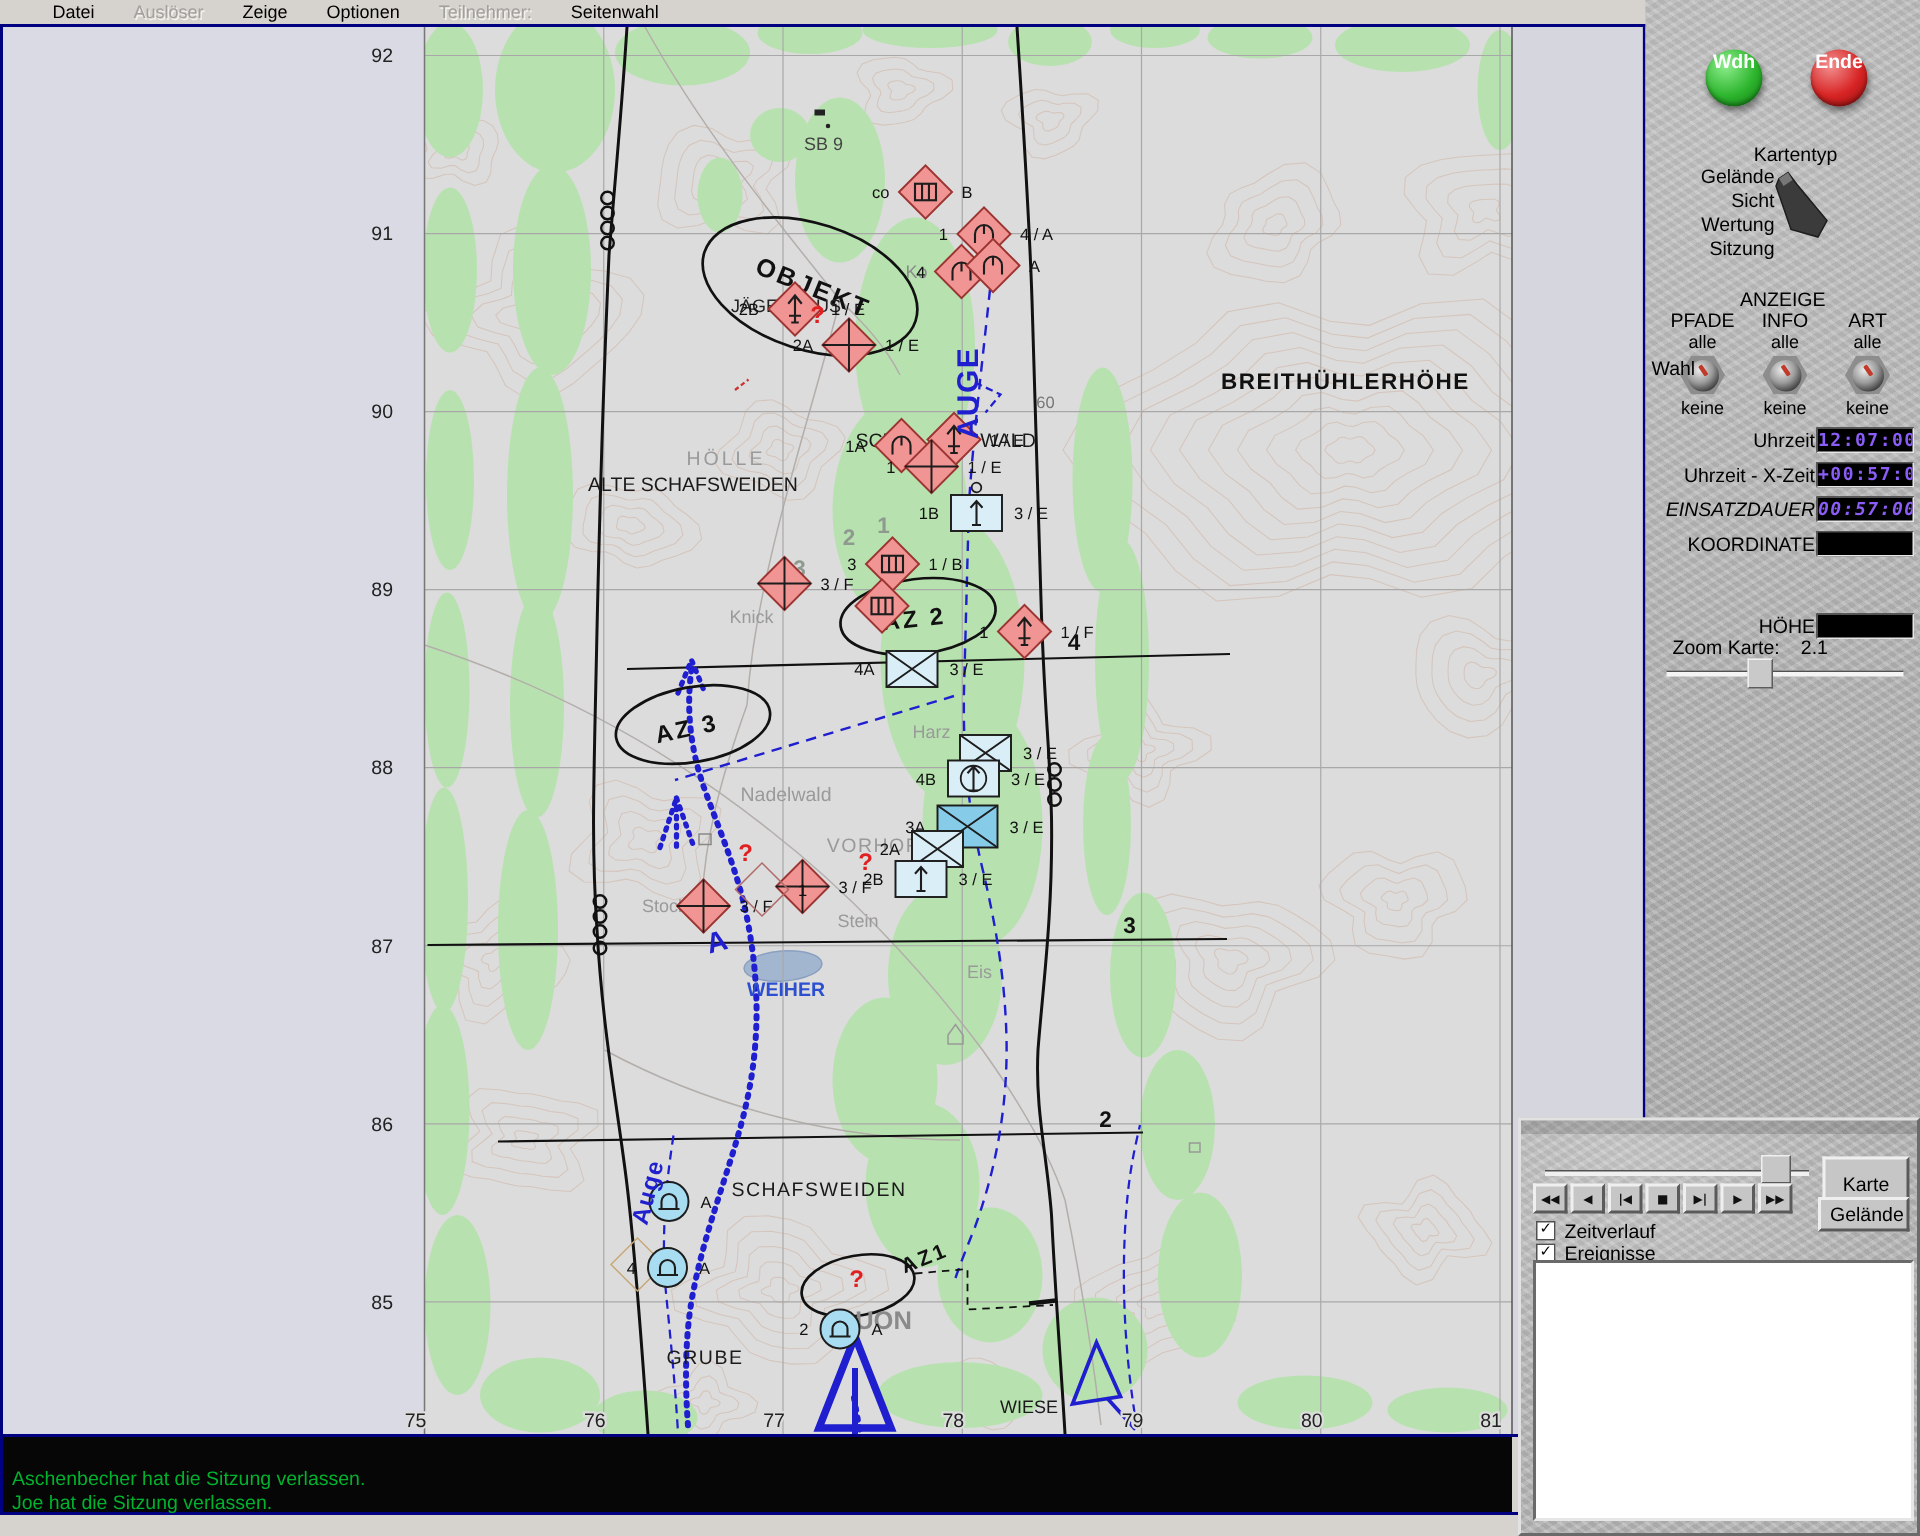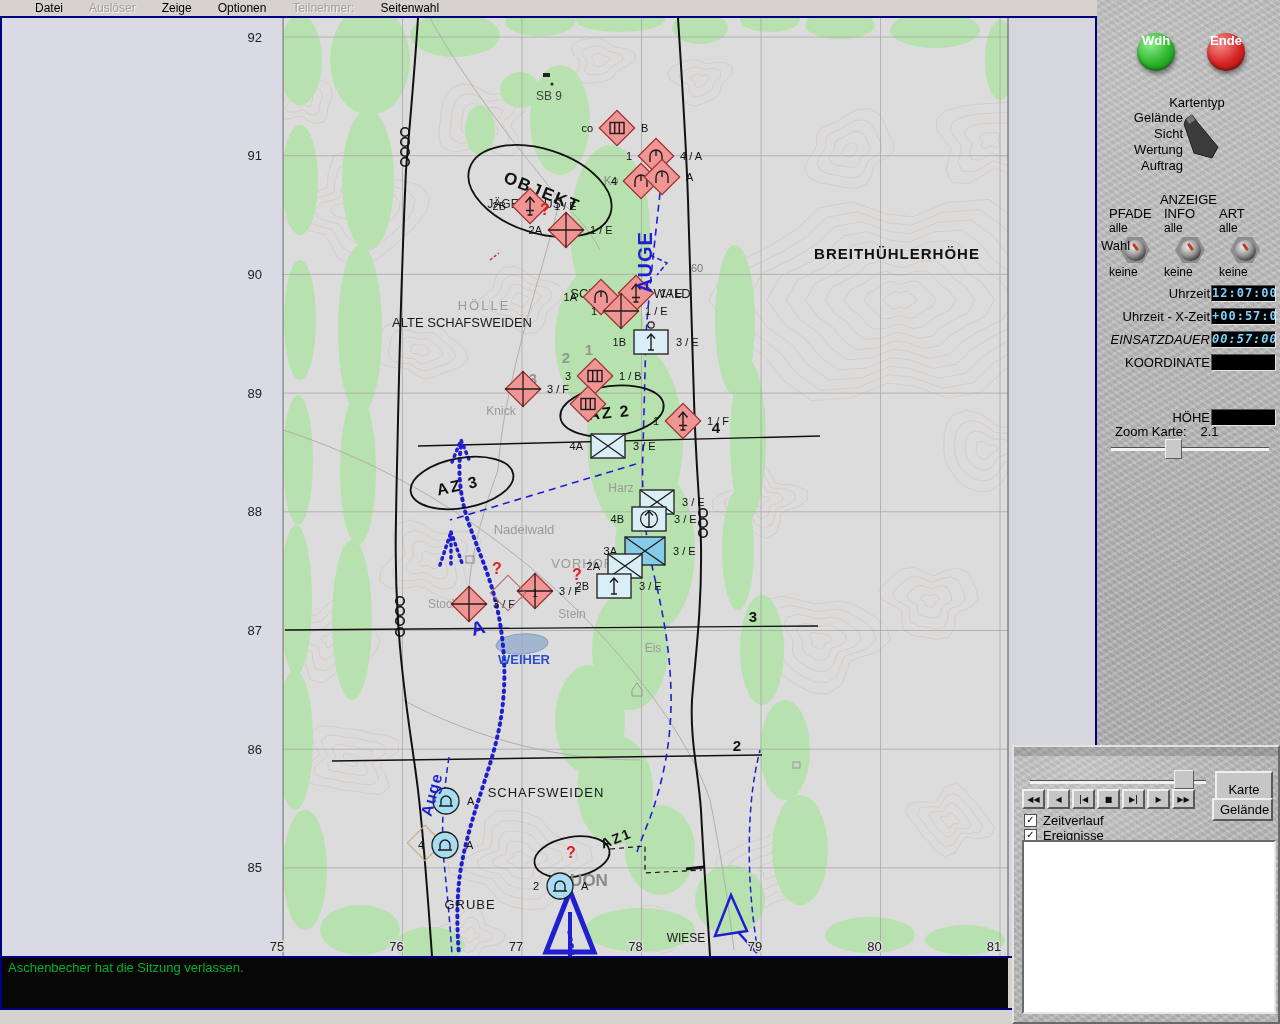--- a/index.html
+++ b/index.html
@@ -16,52 +16,52 @@
   #frame-left{left:0;top:16px;width:2px;height:996px}
   #frame-right{left:1095px;top:16px;width:2px;height:1008px}
   #frame-mapbot{left:0;top:956px;width:1097px;height:2px}
   #frame-msgbot{left:0;top:1008px;width:1012px;height:2px}
   #bottom-strip{position:absolute;left:0;top:1010px;width:1012px;height:14px;background:#d6d3ce}
   
   #map-viewport{position:absolute;left:2px;top:18px;width:1093px;height:938px;background:#d9dae4}
   #map-svg text{font-family:"Liberation Sans",sans-serif}
   
   #msgbar{position:absolute;left:2px;top:958px;width:1006px;height:50px;background:#060606;
-          color:#00b22d;font-size:13px;line-height:16px;padding:2px 6px;box-sizing:border-box}
+          color:#00b22d;font-size:13px;line-height:16px;padding:20px 6px;box-sizing:border-box}
   
   .granite-bg{background-color:#b6b6b6;background-image:
       radial-gradient(circle at 25% 8%,rgba(255,255,255,.22),rgba(255,255,255,0) 55%),
       repeating-linear-gradient(37deg,rgba(255,255,255,.07) 0 2px,rgba(0,0,0,.05) 2px 5px),
       repeating-linear-gradient(-29deg,rgba(255,255,255,.05) 0 3px,rgba(0,0,0,.06) 3px 7px)}
   #granite{position:absolute;left:1097px;top:0;width:183px;height:1024px}
   .btn-round{position:absolute;width:38px;height:38px;border-radius:50%;color:#fff;font-weight:bold;
              font-size:13px;display:flex;justify-content:center;cursor:pointer;
              box-shadow:1px 3px 4px rgba(0,0,0,.45),inset 0 -2px 3px rgba(0,0,0,.35)}
   #btn-wdh{left:40px;top:33px;background:radial-gradient(circle at 35% 28%,#8cee8c,#2eb52e 55%,#0f7a0f)}
   #btn-ende{left:110px;top:33px;background:radial-gradient(circle at 35% 28%,#f29090,#d82424 55%,#8a0d0d)}
   #kartentyp-title{position:absolute;left:40px;top:95px;width:120px;text-align:center;font-size:13px;color:#000}
   #kartentyp-options{position:absolute;left:0;top:110px;width:86px;text-align:right;font-size:13px;line-height:16px;color:#000}
   .kt-option{cursor:pointer}
   #pen-icon{position:absolute;left:86px;top:114px}
   #anzeige-title{position:absolute;left:10px;top:192px;width:163px;text-align:center;font-size:13px;color:#000}
   #anzeige-cols{position:absolute;left:12px;top:206px;width:162px;display:flex;justify-content:space-between}
-  .acol{width:52px;text-align:left;font-size:12px;color:#000}
+  .acol{width:52px;text-align:center;font-size:12px;color:#000}
   .aname{font-size:13px}
   .knobwrap{width:30px;height:26px;margin:2px auto;background:#8d8d8d;display:flex;align-items:center;justify-content:center;
             clip-path:polygon(25% 0,75% 0,100% 50%,75% 100%,25% 100%,0% 50%)}
   .knob{width:21px;height:21px;border-radius:50%;position:relative;cursor:pointer;
         background:radial-gradient(circle at 38% 32%,#ececec,#9a9a9a 45%,#3c3c3c 78%,#101010)}
   .knob::after{content:"";position:absolute;left:9px;top:3px;width:3px;height:8px;background:#c23a2a;
                border-radius:1px;transform:rotate(-35deg)}
   #wahl-label{position:absolute;left:4px;top:238px;font-size:13px;color:#000}
   #clocks{position:absolute;left:0;top:286px;width:183px;height:110px}
   .clockrow{position:absolute;left:0;width:183px;height:16px}
   .clabel{position:absolute;right:70px;top:0;font-size:13px;white-space:nowrap;color:#000;line-height:15px}
   .cbox{position:absolute;left:114px;top:-1px;width:63px;height:15px;background:#000;
-        border:1px solid;border-color:#555 #e6e6e6 #e6e6e6 #555;color:#7dd3fc;
+        border:1px solid;border-color:#555 #e6e6e6 #e6e6e6 #555;color:#8b5cf6;
         font-family:"DejaVu Sans Mono",monospace;font-size:12px;font-weight:bold;text-align:center;
         line-height:15px;letter-spacing:1px;white-space:nowrap;overflow:hidden}
   #zoomrow{position:absolute;left:18px;top:424px;font-size:13px;color:#000}
   #zoom-value{margin-left:14px}
   #zoom-slider{position:absolute;left:14px;top:438px;width:158px;height:20px}
   .track{position:absolute;left:0;top:9px;width:158px;height:3px;background:#f4f4f4;border-top:1px solid #505050}
   .handle{position:absolute;left:54px;top:1px;width:15px;height:18px;background:#c9c9c9;
           border:1px solid;border-color:#f0f0f0 #5c5c5c #5c5c5c #f0f0f0;cursor:pointer}
   
   #player-panel{position:absolute;left:1012px;top:745px;width:268px;height:279px;box-sizing:border-box;
@@ -555,36 +555,37 @@
       <text x="516" y="951" font-size="13" fill="#222" text-anchor="middle" paint-order="stroke" stroke="#dcdcdc" stroke-width="3">77</text>
       <text x="635.5" y="951" font-size="13" fill="#222" text-anchor="middle" paint-order="stroke" stroke="#dcdcdc" stroke-width="3">78</text>
       <text x="755" y="951" font-size="13" fill="#222" text-anchor="middle" paint-order="stroke" stroke="#dcdcdc" stroke-width="3">79</text>
       <text x="874.5" y="951" font-size="13" fill="#222" text-anchor="middle" paint-order="stroke" stroke="#dcdcdc" stroke-width="3">80</text>
       <text x="994" y="951" font-size="13" fill="#222" text-anchor="middle" paint-order="stroke" stroke="#dcdcdc" stroke-width="3">81</text>
     </svg>
 </div>
 
 <div id="msgbar">
     <div>Aschenbecher hat die Sitzung verlassen.</div>
+    <div>Joe hat die Sitzung verlassen.</div>
   </div>
 
 <div id="granite" class="granite-bg">
   <div id="btn-wdh" class="btn-round">
     <span>Wdh</span>
   </div>
   <div id="btn-ende" class="btn-round">
     <span>Ende</span>
   </div>
 
   <div id="kartentyp-title">Kartentyp</div>
   <div id="kartentyp-options">
       <div class="kt-option">Gelände</div>
       <div class="kt-option">Sicht</div>
       <div class="kt-option">Wertung</div>
-      <div class="kt-option">Auftrag</div>
+      <div class="kt-option">Sitzung</div>
     </div>
   <svg id="pen-icon" width="38" height="46" viewBox="0 0 38 46">
     <path d="M3,5 L9,1 L15,9 L35,33 L29,44 L11,39 L1,10 Z" fill="#3b3b3b" stroke="#1d1d1d" stroke-width="1"></path>
     <path d="M3,5 L9,1 L12,6 L6,10 Z" fill="#777"></path>
   </svg>
 
   <div id="anzeige-title">ANZEIGE</div>
   <div id="anzeige-cols">
       <div class="acol">
         <div class="aname">PFADE</div>

